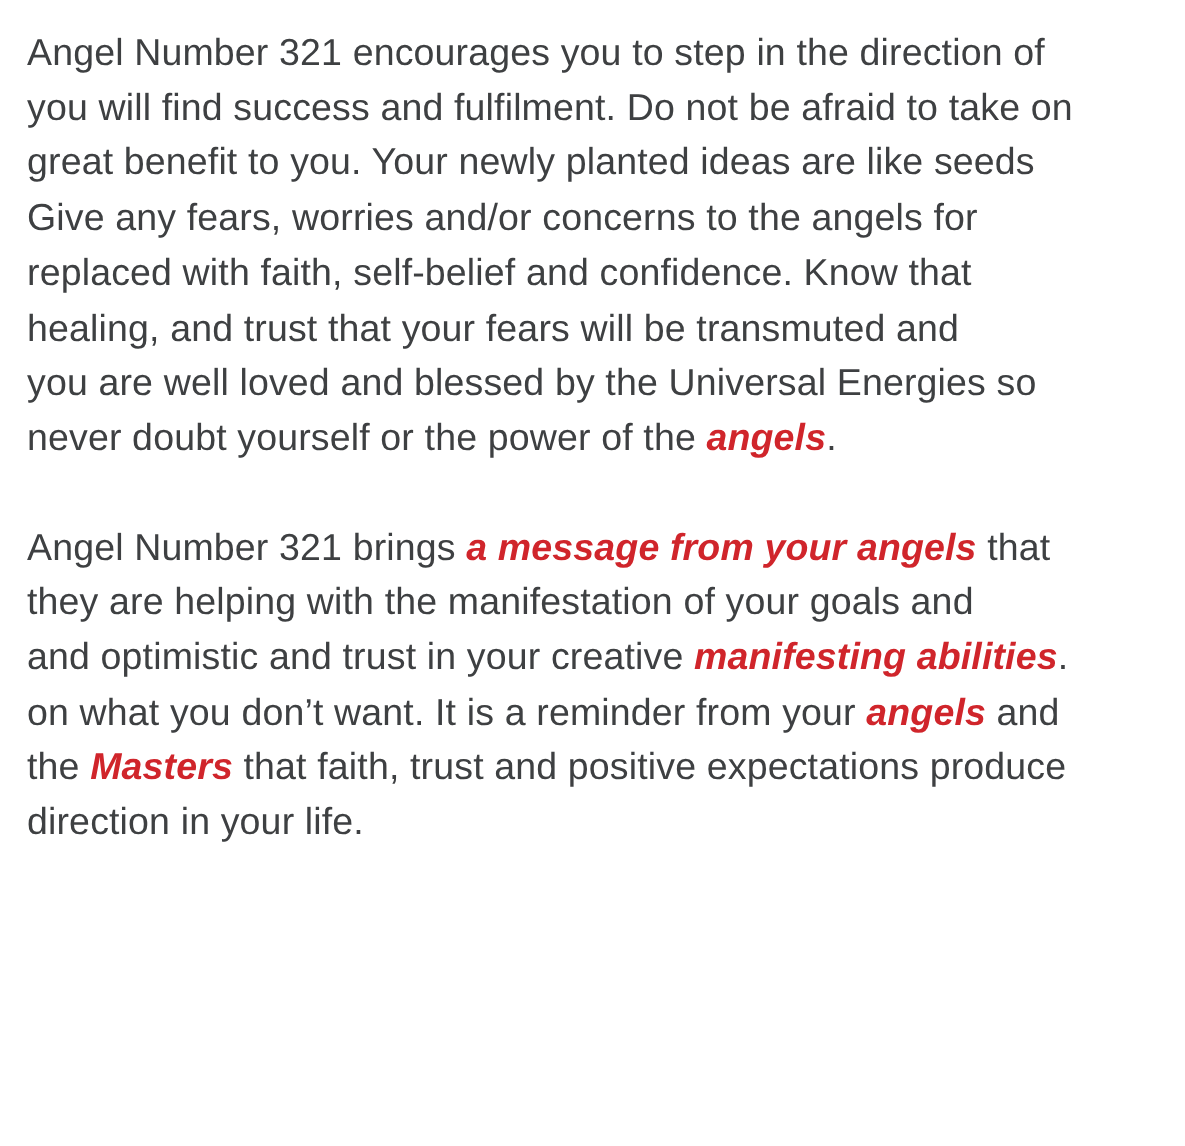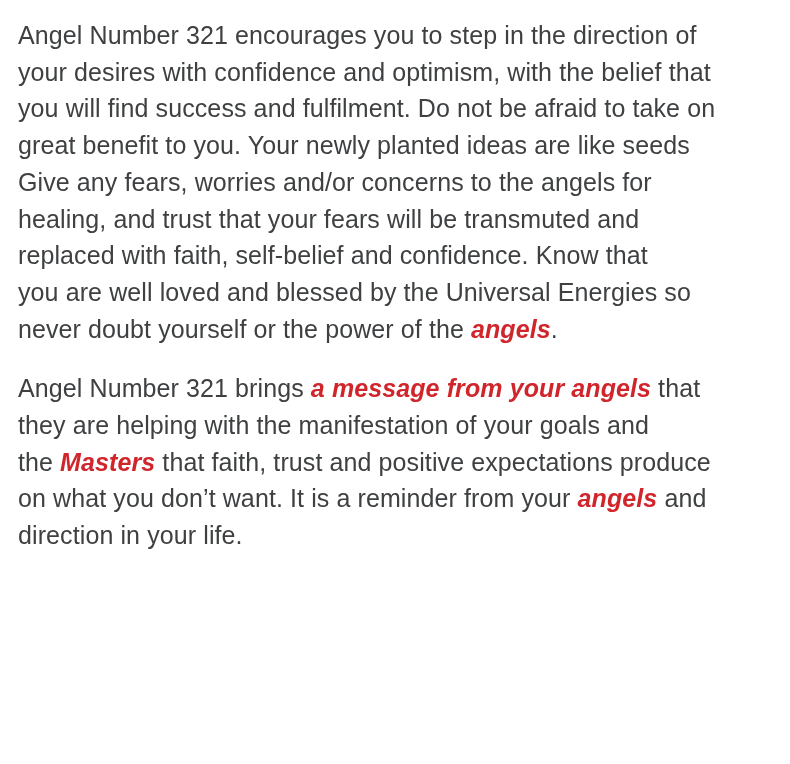--- a/index.html
+++ b/index.html
@@ -11,43 +11,43 @@
     font-size: 25px;
     line-height: 36.7px;
     color: var(--text-color, #3e4042);
     overflow: hidden;
   }
   .article {
     padding: 17px 20px 0 18px;
     letter-spacing: 0.1px;
   }
   .para { margin: 0; }
-  .para + .para { margin-top: 23px; }
+  .para + .para { margin-top: 36px; }
   .line { display: block; white-space: pre; }
   .red {
     color: var(--accent-red, #d0252b);
     font-weight: bold;
     font-style: italic;
   }
 </style>
 </head>
 <body style="background: rgb(255, 255, 255);">
 
 <div class="article">
     <p class="para">
       <span class="line"><span>Angel Number 321 encourages you to step in the direction of</span></span>
-      <span class="line"><span>your desires with confidence and optimism, with the belief that</span></span>
       <span class="line"><span>you will find success and fulfilment. Do not be afraid to take on</span></span>
       <span class="line"><span>great benefit to you. Your newly planted ideas are like seeds</span></span>
       <span class="line"><span>Give any fears, worries and/or concerns to the angels for</span></span>
+      <span class="line"><span>replaced with faith, self-belief and confidence. Know that</span></span>
       <span class="line"><span>healing, and trust that your fears will be transmuted and</span></span>
-      <span class="line"><span>replaced with faith, self-belief and confidence. Know that</span></span>
       <span class="line"><span>you are well loved and blessed by the Universal Energies so</span></span>
       <span class="line"><span>never doubt yourself or the power of the </span><strong class="red">angels</strong><span>.</span></span>
     </p>
     <p class="para">
       <span class="line"><span>Angel Number 321 brings </span><strong class="red">a message from your angels</strong><span> that</span></span>
       <span class="line"><span>they are helping with the manifestation of your goals and</span></span>
+      <span class="line"><span>and optimistic and trust in your creative </span><strong class="red">manifesting abilities</strong><span>.</span></span>
+      <span class="line"><span>on what you don’t want. It is a reminder from your </span><strong class="red">angels</strong><span> and</span></span>
       <span class="line"><span>the </span><strong class="red">Masters</strong><span> that faith, trust and positive expectations produce</span></span>
-      <span class="line"><span>on what you don’t want. It is a reminder from your </span><strong class="red">angels</strong><span> and</span></span>
       <span class="line"><span>direction in your life.</span></span>
     </p>
   </div>
 
 </body></html>

